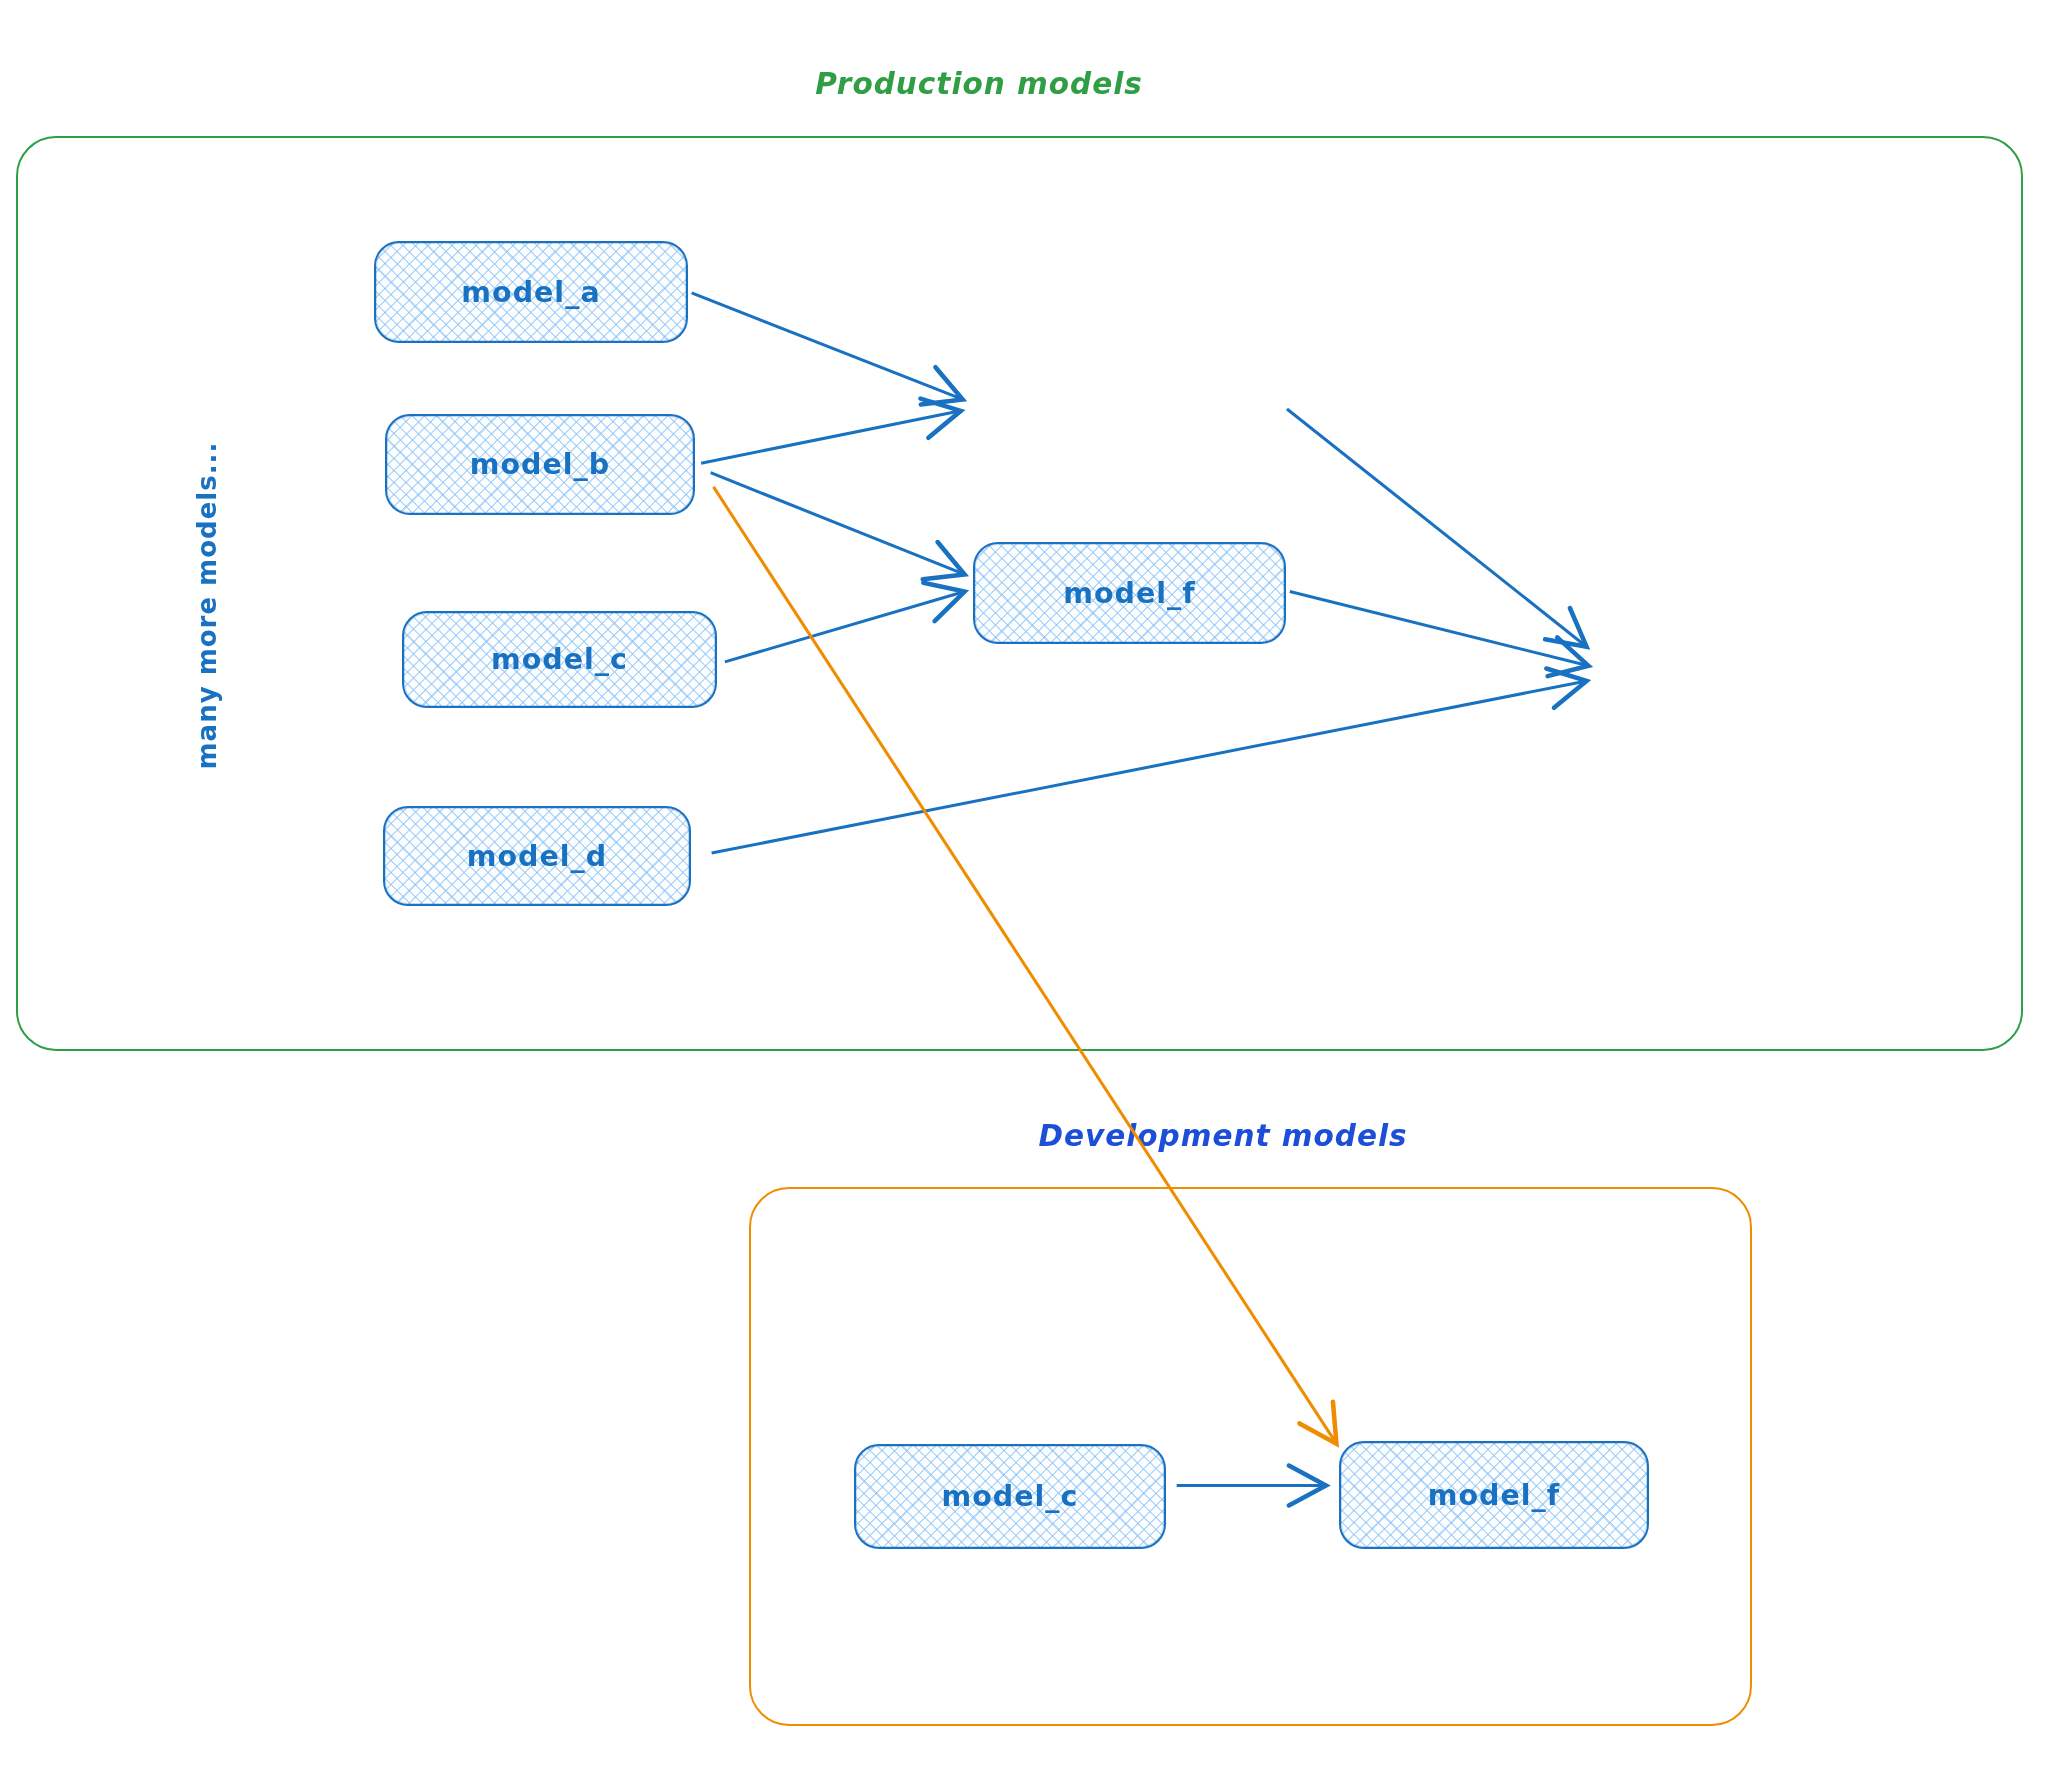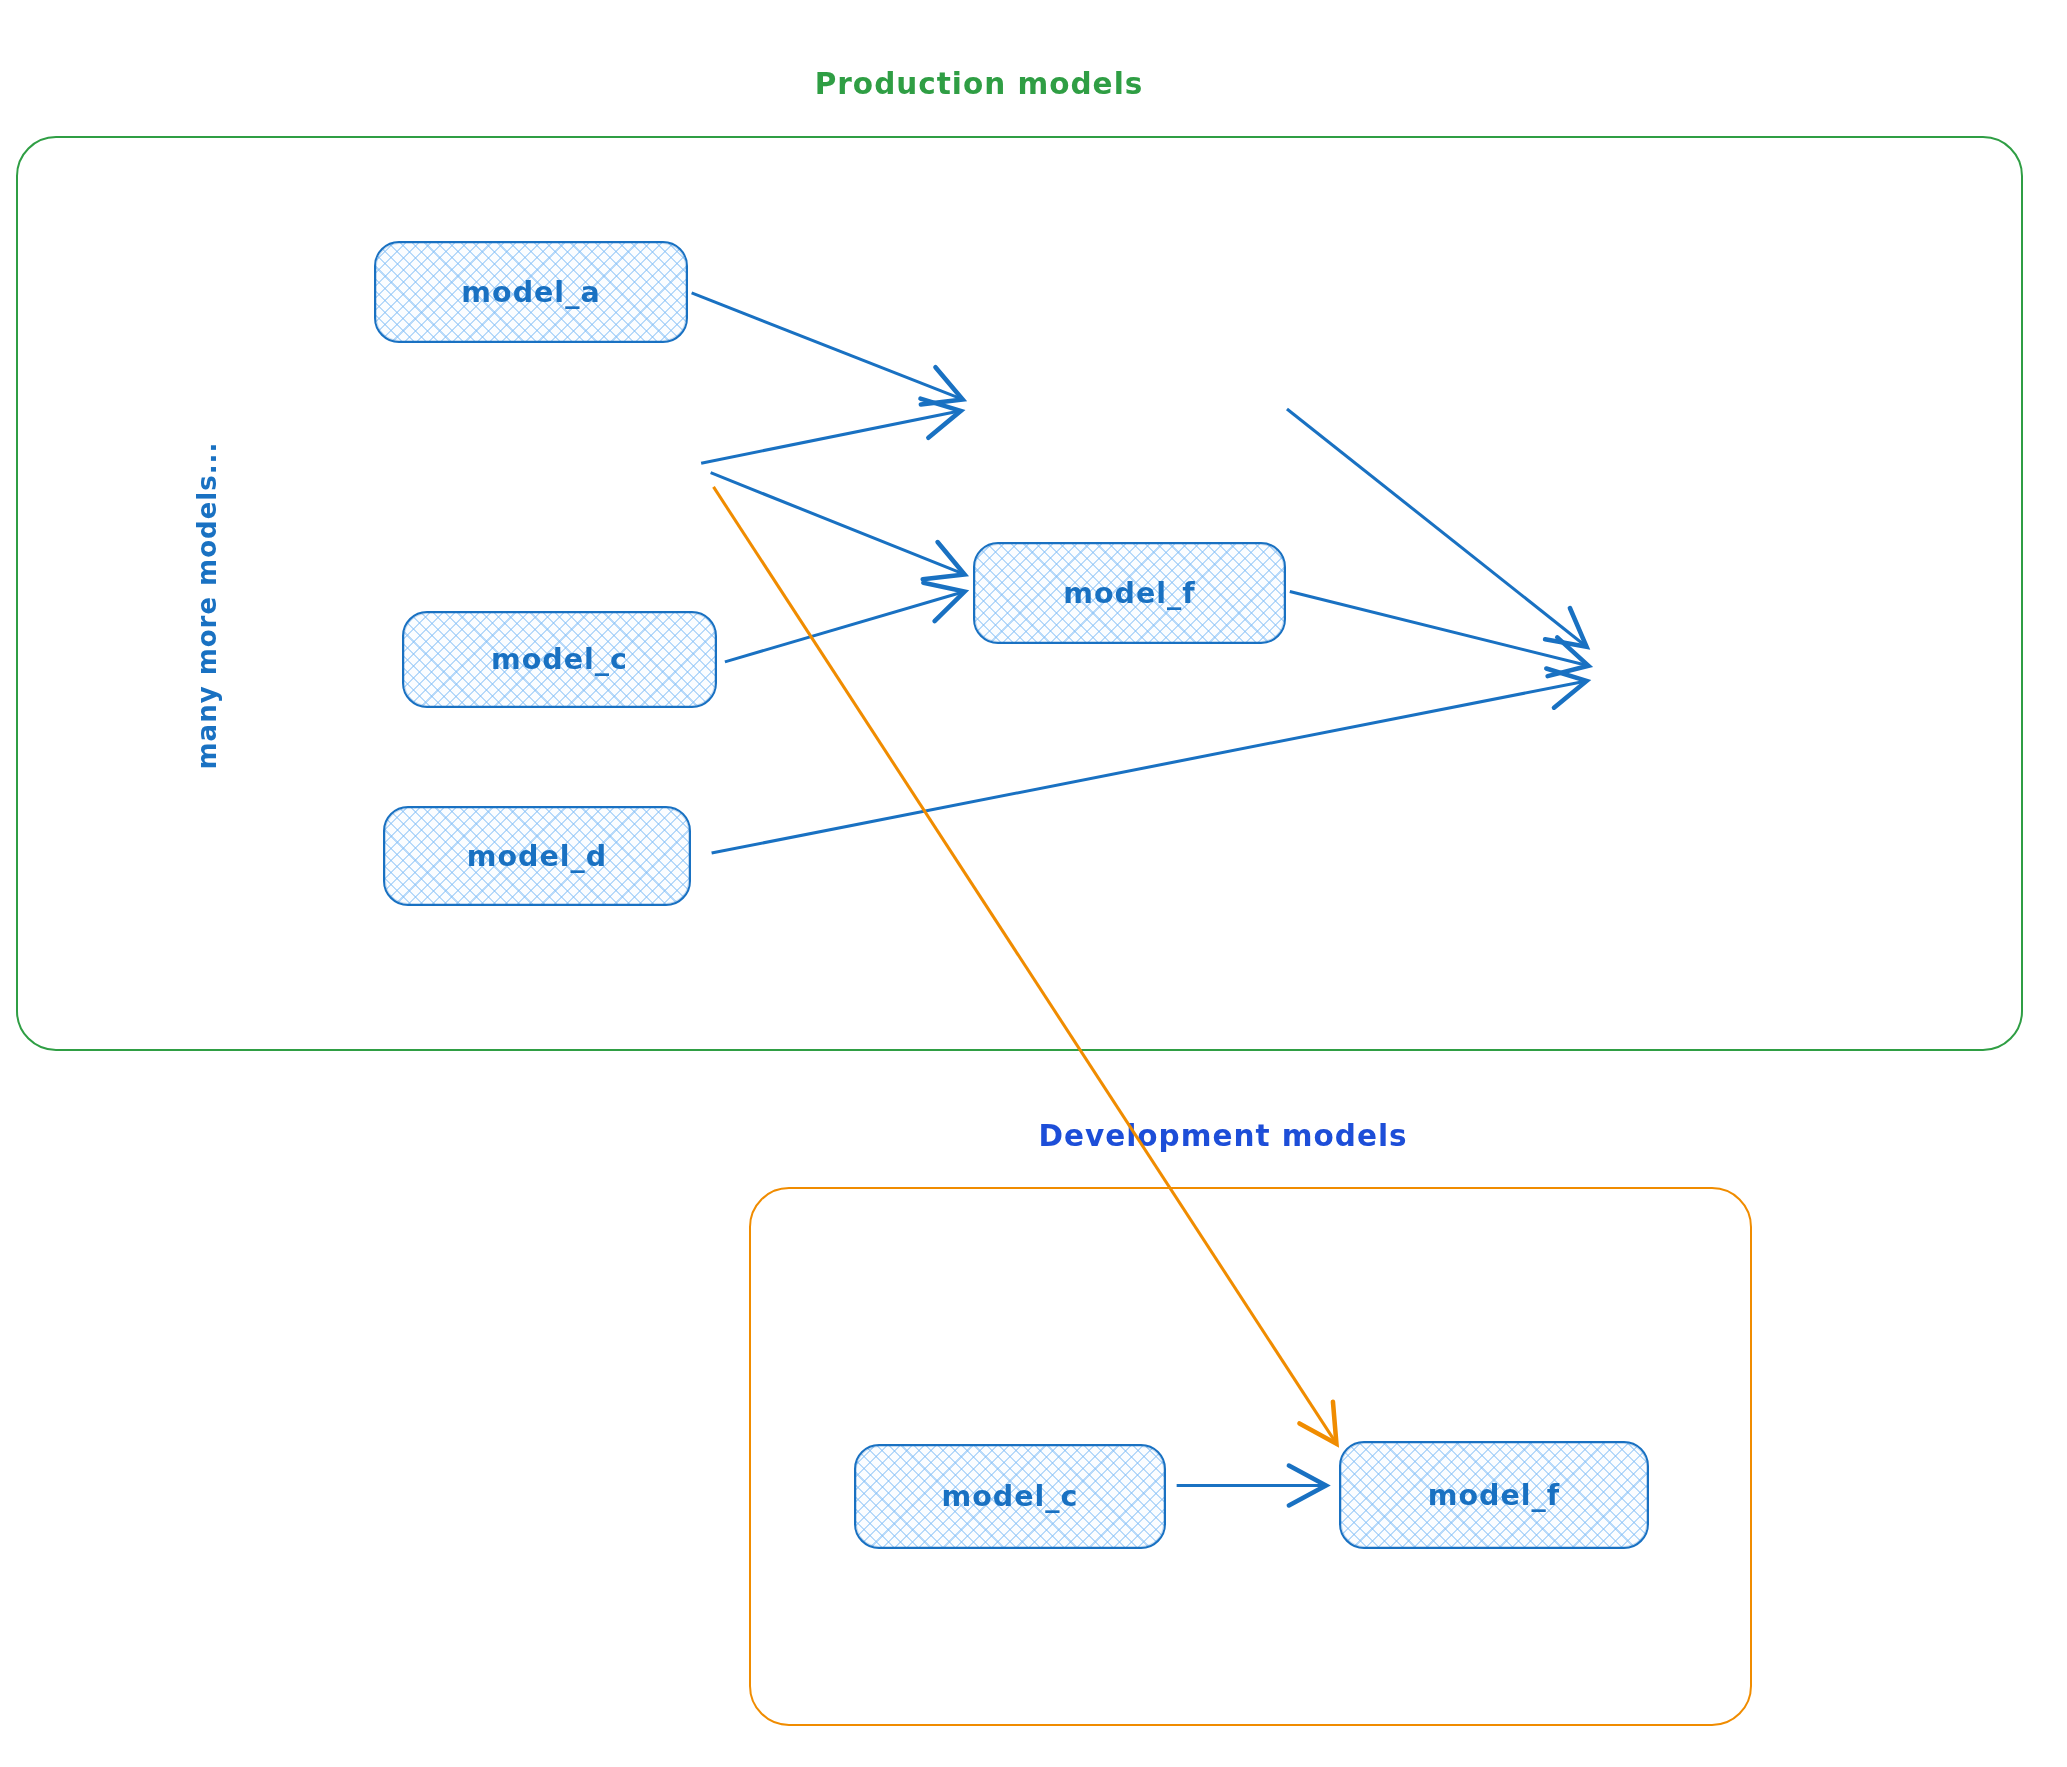--- a/index.html
+++ b/index.html
@@ -5,21 +5,21 @@
   html,body{margin:0;padding:0;background:#ffffff;}
   body{font-family:"DejaVu Sans", sans-serif;}
   .canvas{position:relative;width:2068px;height:1767px;background:#ffffff;overflow:hidden;}
 
   
   .container{position:absolute;background:transparent;border-radius:40px;}
   .container.production{left:16px;top:136px;width:2003px;height:911px;border:2.9px solid #2f9e44;}
   .container.development{left:749px;top:1187px;width:999px;height:535px;border:2.9px solid #f08c00;}
 
   
-  .section-title{position:absolute;width:418px;text-align:center;font-size:29.5px;font-weight:600;letter-spacing:1px;}
+  .section-title{position:absolute;width:418px;text-align:center;font-size:29.5px;font-weight:600;letter-spacing:1px;font-style:italic;}
   .section-title.production{left:770px;top:67px;color:#2f9e44;}
   .section-title.development{left:1014px;top:1119px;color:#1d4ed8;}
 
   
   .side-note{position:absolute;left:65px;top:611px;width:285px;height:32px;text-align:center;
     color:#1971c2;font-size:26px;font-weight:600;letter-spacing:1px;
     transform:rotate(-90deg);transform-origin:center center;white-space:nowrap;}
 
   
   .node{position:absolute;border:2.9px solid #1971c2;border-radius:25px;
@@ -42,20 +42,23 @@
   <div class="container production"></div>
   <div class="container development"></div>
 
   <div class="section-title production">Production models</div>
   <div class="section-title development">Development models</div>
 
   <div class="side-note">many more models...</div>
 
   <div class="node" style="left:374px;top:241px;width:310px;height:98px">
     <span class="node-label">model_a</span>
+  </div>
+  <div class="node" style="left:385px;top:414px;width:306px;height:97px">
+    <span class="node-label">model_b</span>
   </div>
   <div class="node" style="left:402px;top:611px;width:311px;height:93px">
     <span class="node-label">model_c</span>
   </div>
   <div class="node" style="left:383px;top:806px;width:304px;height:96px">
     <span class="node-label">model_d</span>
   </div>
   <div class="node" style="left:973px;top:542px;width:309px;height:98px">
     <span class="node-label">model_f</span>
   </div>

